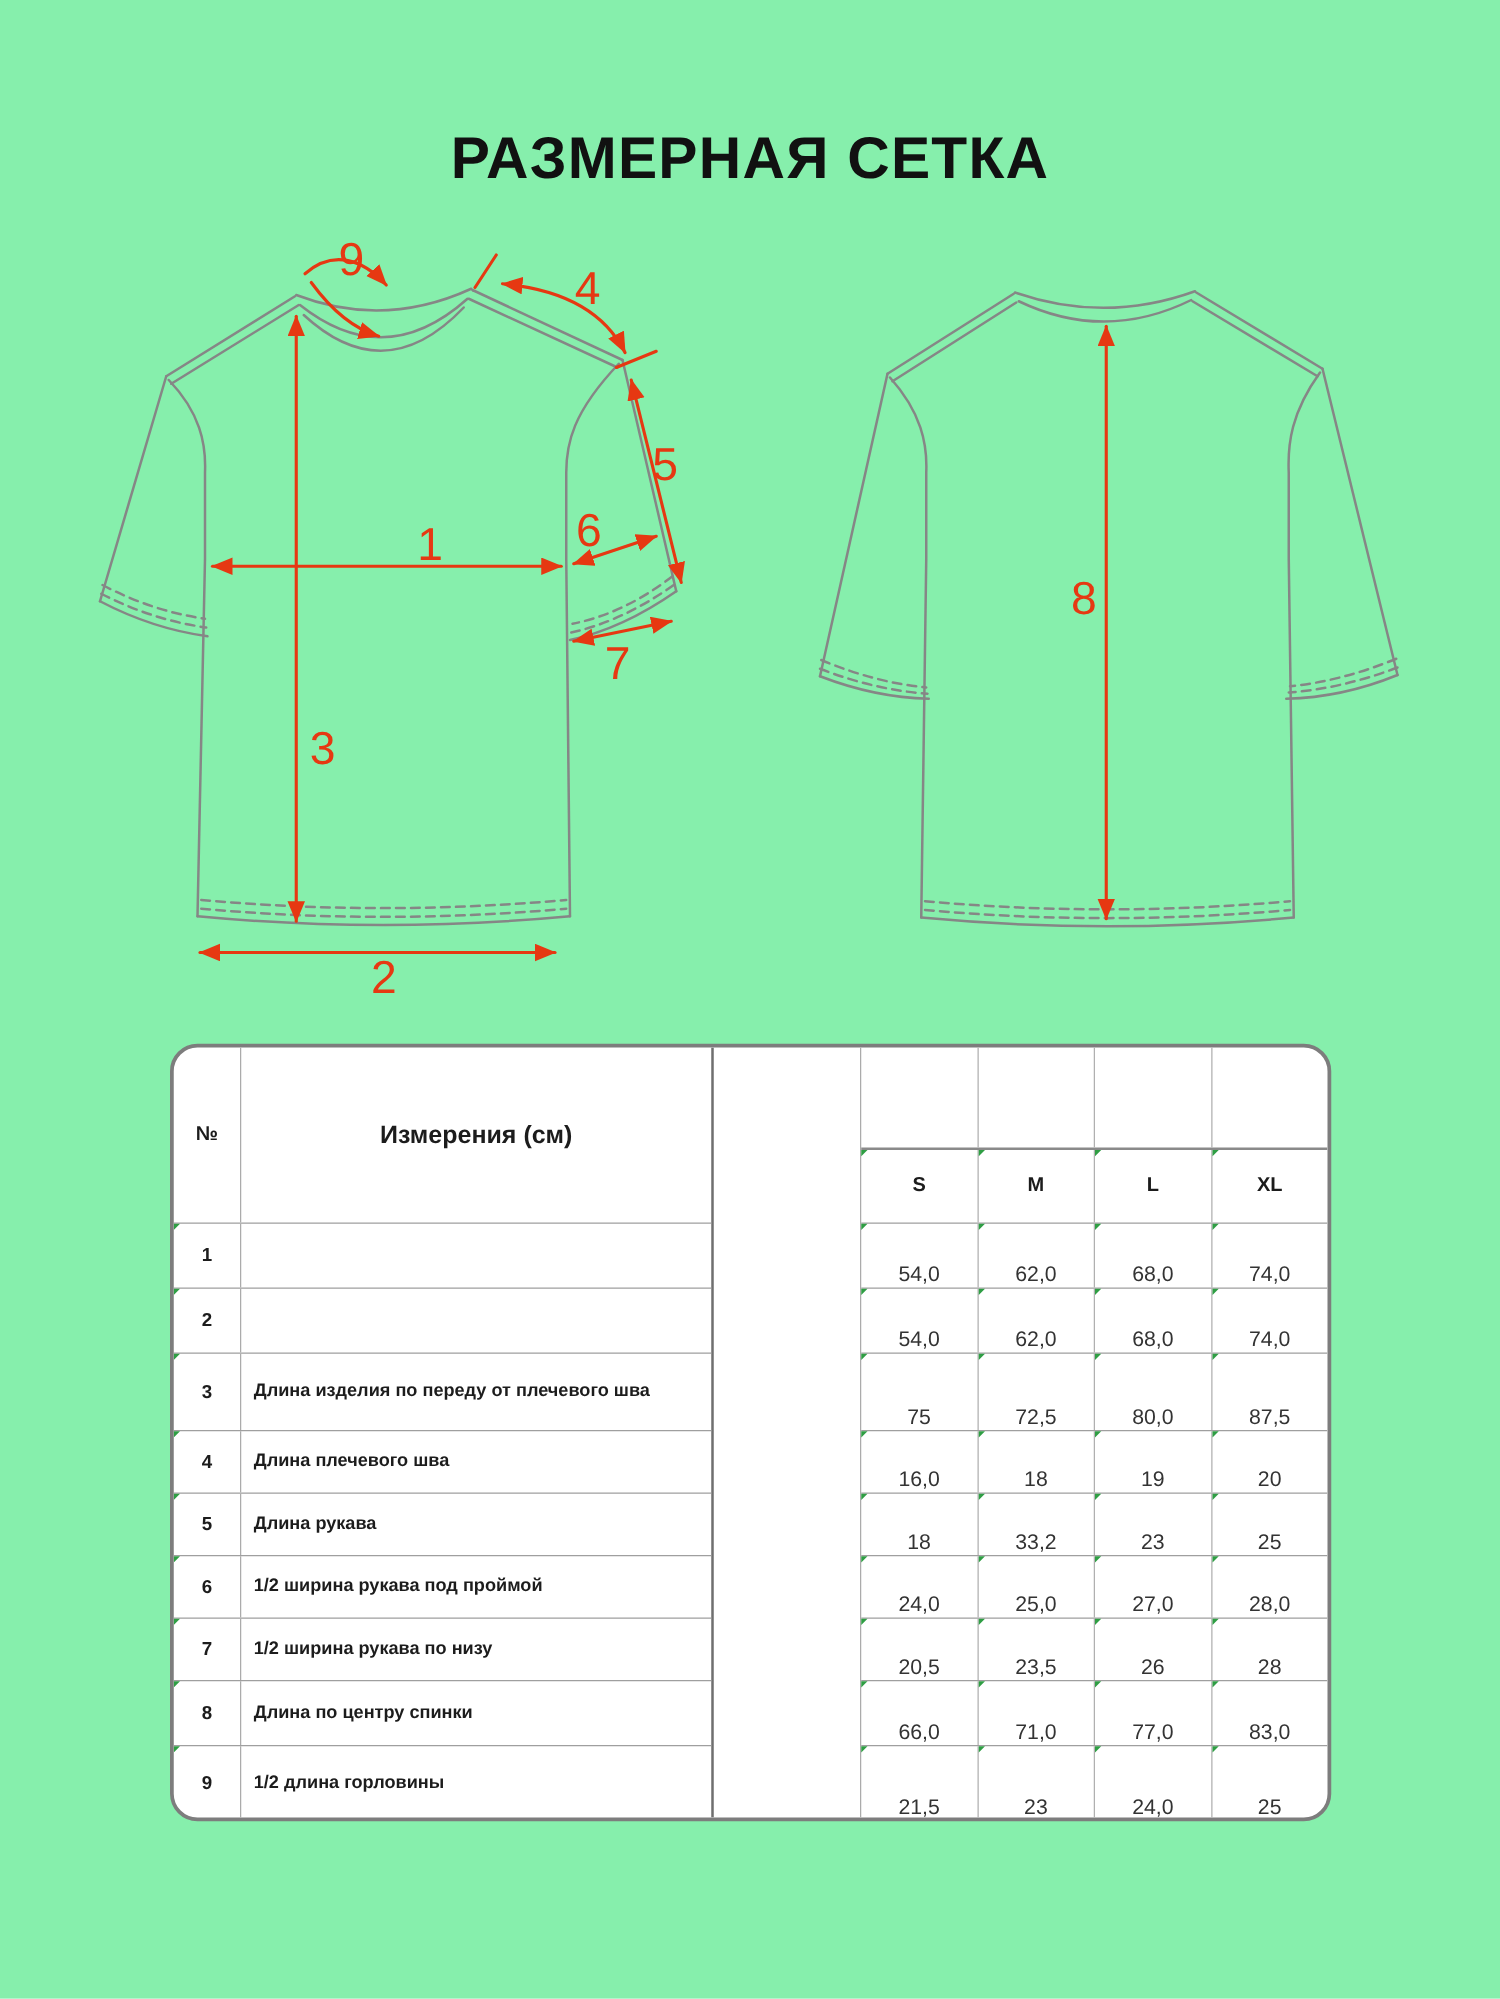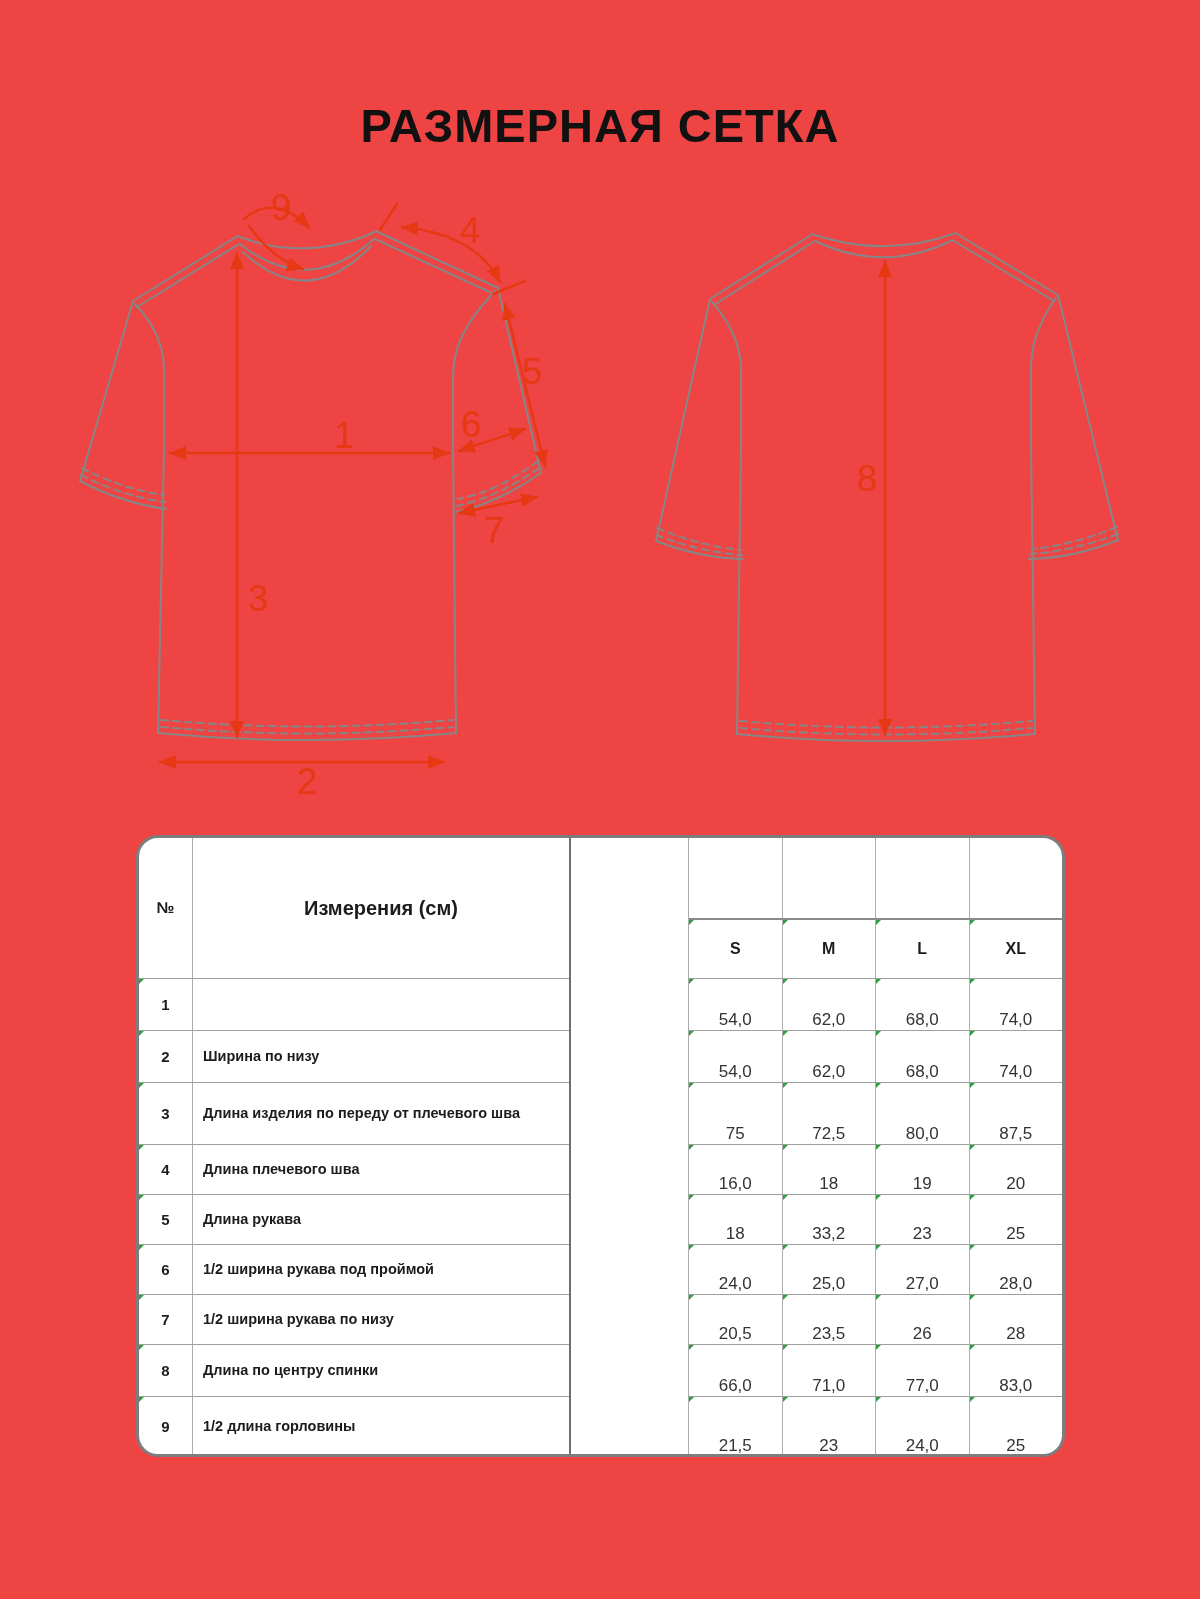--- a/index.html
+++ b/index.html
@@ -1,16 +1,16 @@
 <!DOCTYPE html>
 <html><head>
 <meta charset="utf-8">
 <style>
   html,body{margin:0;padding:0;background:#fafafa;}
-  .canvas{position:relative;width:1200px;height:1599px;background:#ef4444;overflow:hidden;
+  .canvas{position:relative;width:1200px;height:1599px;background:#86efac;overflow:hidden;
           font-family:"Liberation Sans",sans-serif;margin:0 auto;}
   .title{position:absolute;top:98px;left:0;width:100%;text-align:center;
          font-size:47px;font-weight:700;letter-spacing:1px;color:#111;}
   .diagram-svg{position:absolute;left:0;top:0;width:1200px;height:800px;}
 
   
   .size-table{position:absolute;left:136px;top:835px;width:929px;height:622px;
               box-sizing:border-box;background:#ffffff;border:3px solid #7d7d7d;
               border-radius:22px;overflow:hidden;}
   .tleft{position:absolute;left:0;top:0;bottom:0;width:432px;box-sizing:border-box;
@@ -149,21 +149,20 @@
         <div class="num-c">
             <i class="gm"></i>
             <span>1</span>
           </div>
       </div>
       <div class="trow h52">
         <div class="num-c">
             <i class="gm"></i>
             <span>2</span>
           </div>
-        <div class="lab-c">Ширина по низу</div>
       </div>
       <div class="trow h62">
         <div class="num-c">
             <i class="gm"></i>
             <span>3</span>
           </div>
         <div class="lab-c">Длина изделия по переду от плечевого шва</div>
       </div>
       <div class="trow h50">
         <div class="num-c">

